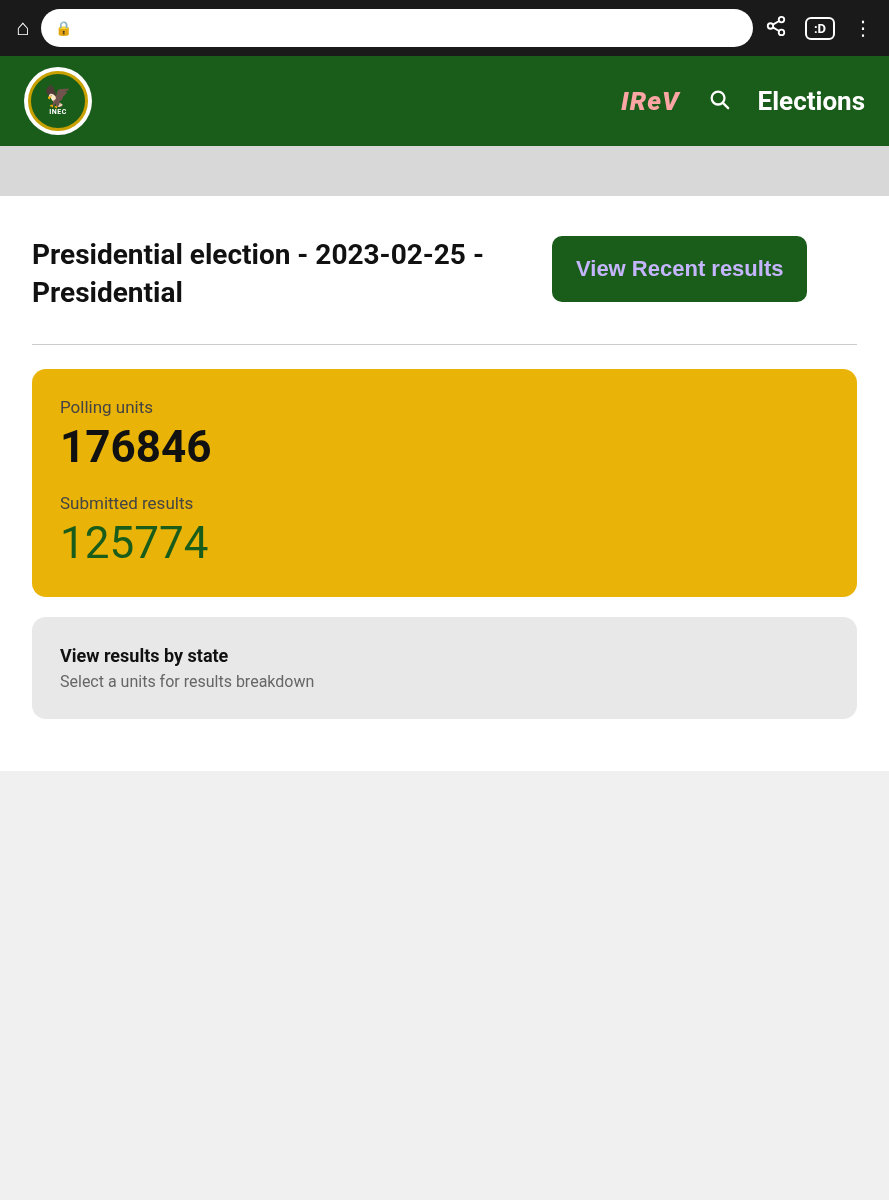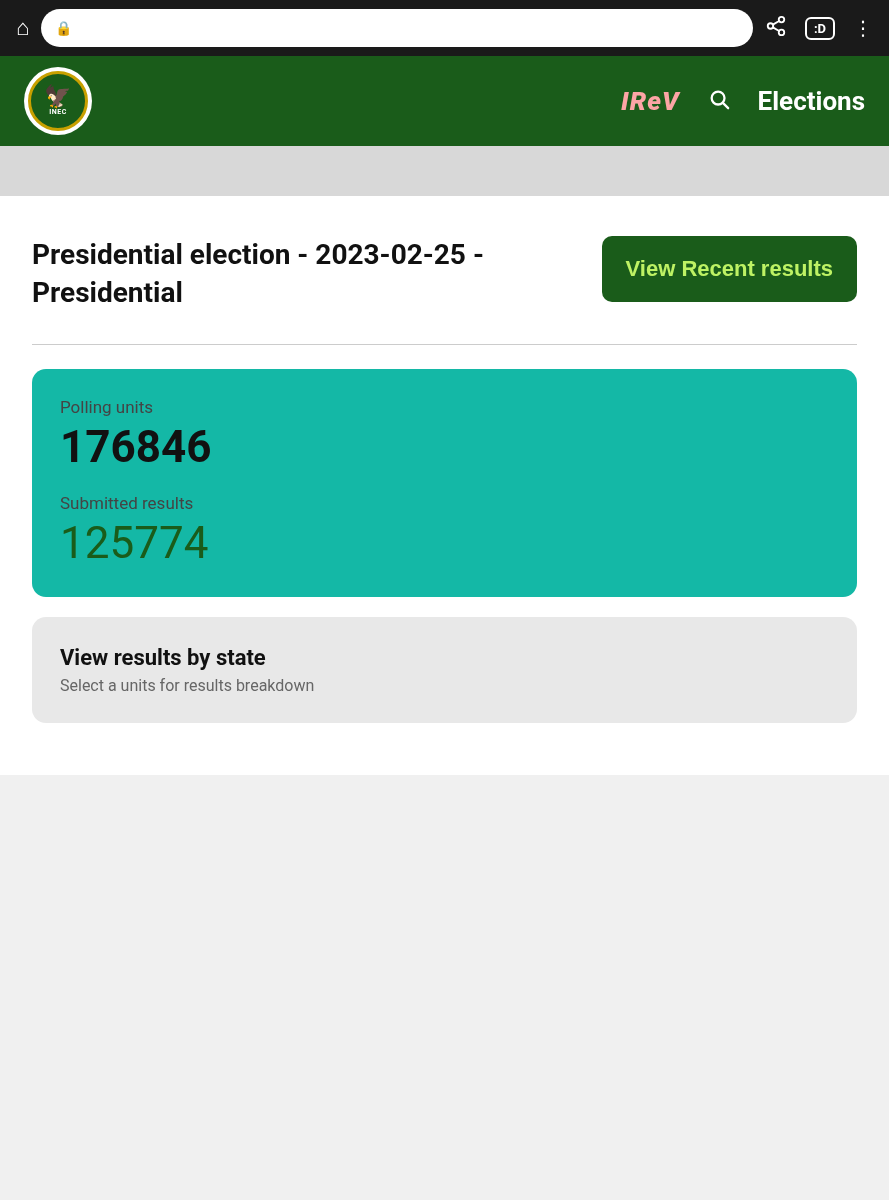--- a/index.html
+++ b/index.html
@@ -184,56 +184,56 @@
     
     .main-content {
       background: #ffffff;
       padding: 40px 32px 32px 32px;
     }
 
     
     .election-title-section {
       display: flex;
       align-items: flex-start;
-      justify-content: space-between;
+      justify-content: flex-start;
       margin-bottom: 32px;
     }
 
     .election-title {
       font-size: 28px;
       font-weight: 700;
       color: #111111;
       line-height: 1.35;
       max-width: 520px;
     }
 
     .view-recent-btn {
       background: #1a5c1a;
-      color: #bef264;
+      color: #c4b5fd;
       border: none;
       border-radius: 10px;
       padding: 18px 24px;
       font-size: 22px;
       font-weight: 600;
       text-align: center;
       line-height: 1.35;
       cursor: pointer;
       min-width: 180px;
       flex-shrink: 0;
     }
 
     .divider {
       height: 1px;
       background: #cccccc;
       margin-bottom: 24px;
     }
 
     
     .stats-card {
-      background: #14b8a6;
+      background: #eab308;
       border-radius: 14px;
       padding: 28px 28px;
       margin-bottom: 20px;
     }
 
     .stat-label {
       font-size: 17px;
       color: #444444;
       font-weight: 400;
       margin-bottom: 4px;
@@ -254,21 +254,21 @@
 
     
     .state-card {
       background: #e8e8e8;
       border-radius: 14px;
       padding: 28px 28px;
       margin-bottom: 20px;
     }
 
     .state-card-title {
-      font-size: 22px;
+      font-size: 18px;
       font-weight: 700;
       color: #111111;
       margin-bottom: 6px;
     }
 
     .state-card-subtitle {
       font-size: 16px;
       color: #666666;
       font-weight: 400;
     }

